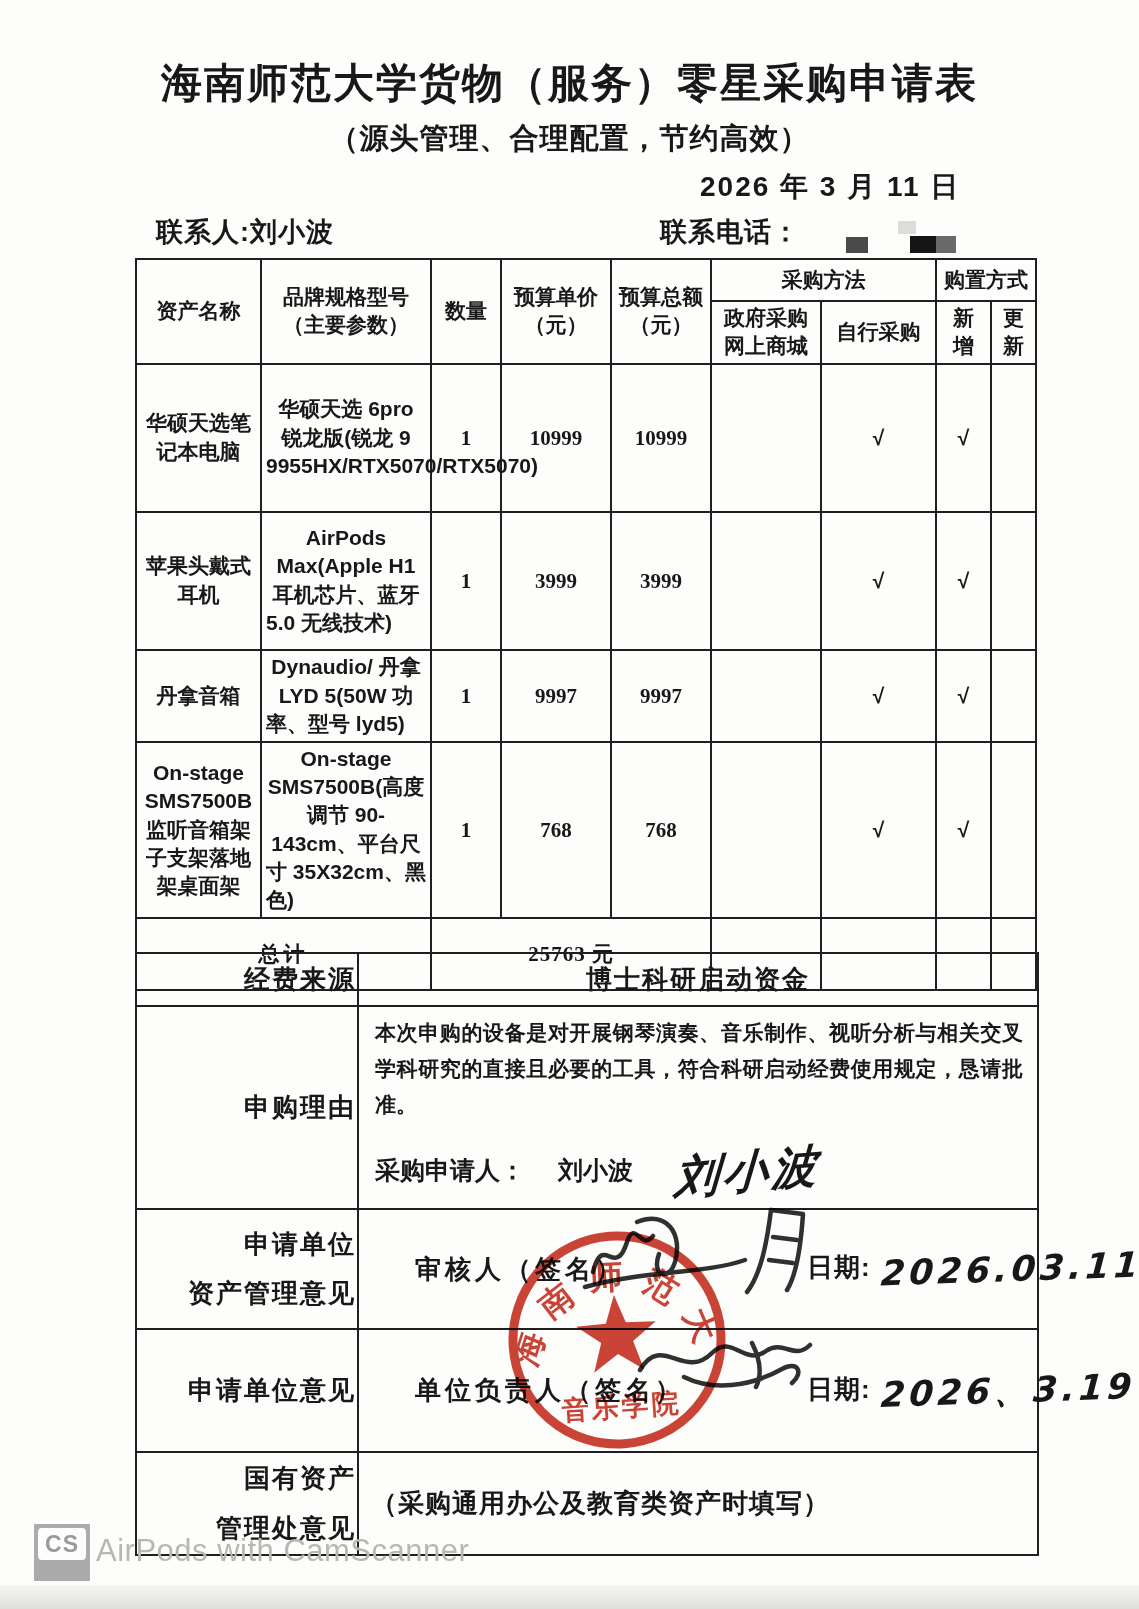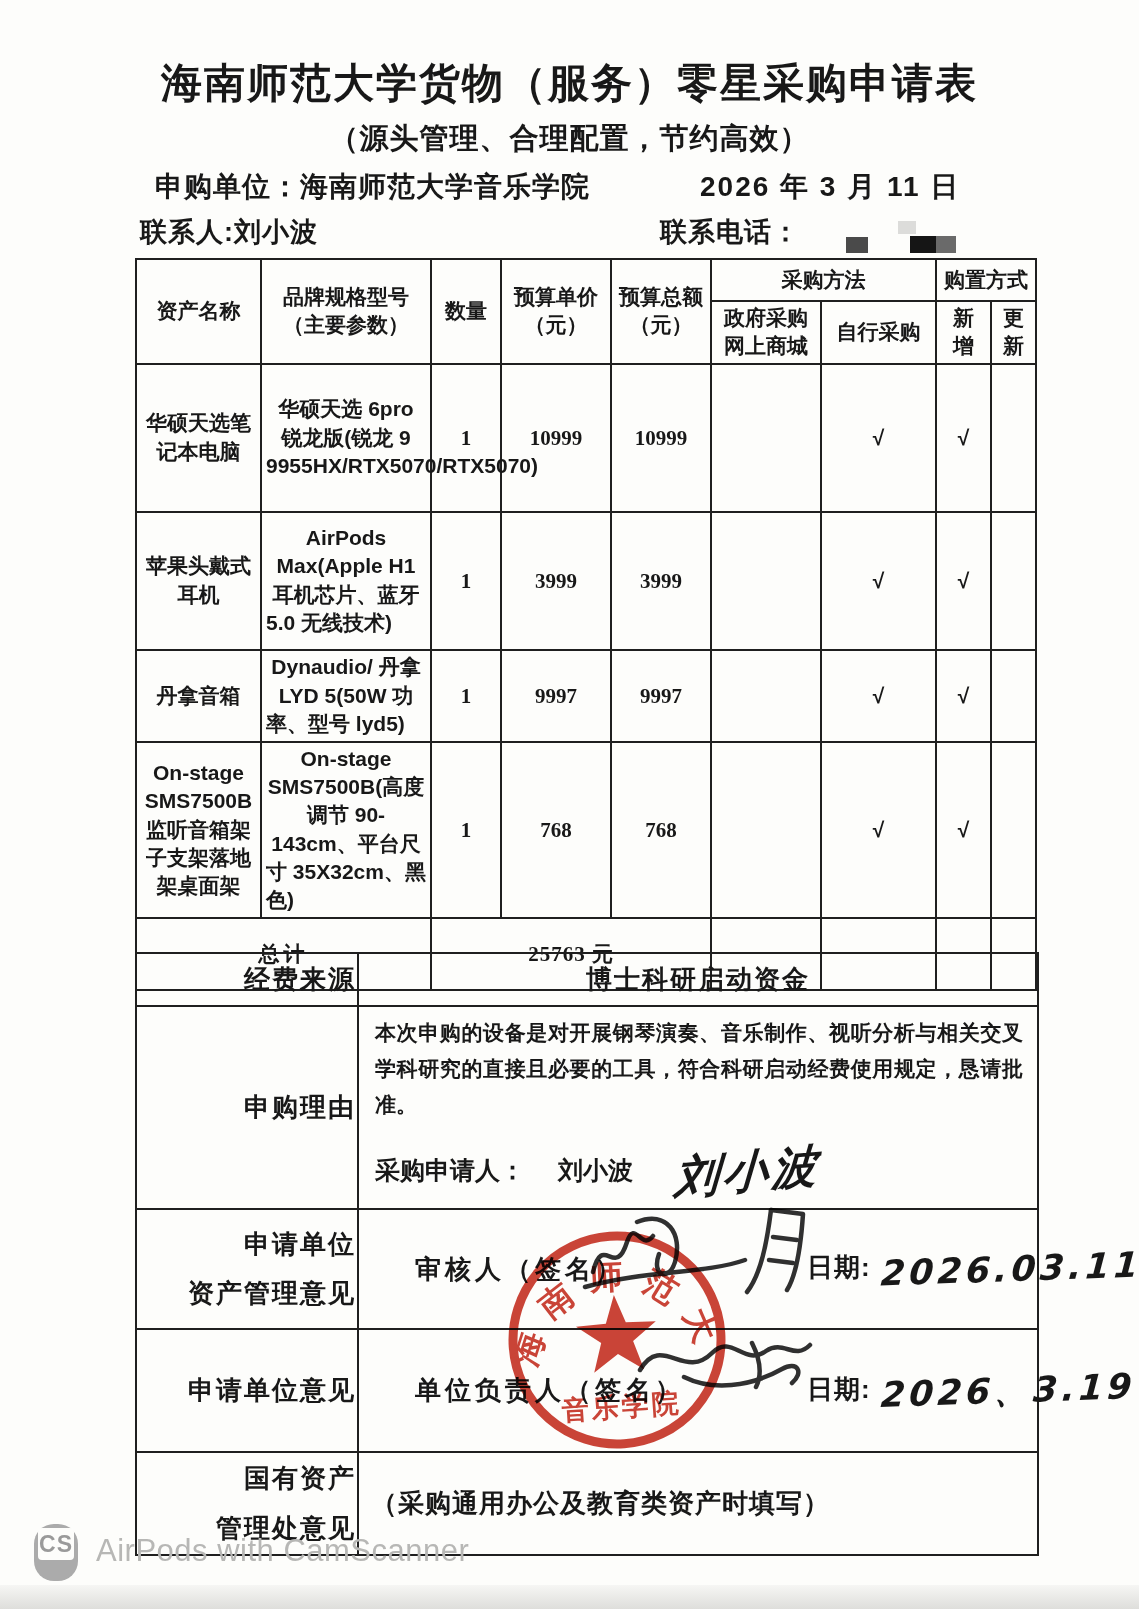--- a/index.html
+++ b/index.html
@@ -6,21 +6,21 @@
   .page { position:relative; width:1139px; height:1609px; background:#fdfdfb; overflow:hidden;
           font-family:"Liberation Sans",sans-serif; color:#181818; }
 
   .title    { position:absolute; left:0; top:56px;  width:100%; text-align:center;
               font-size:41px; font-weight:700; letter-spacing:2px; }
   .subtitle { position:absolute; left:0; top:119px; width:100%; text-align:center;
               font-size:29px; font-weight:700; letter-spacing:1px; }
 
   .unit-line    { position:absolute; left:155px; top:168px; font-size:28px; font-weight:700; letter-spacing:1px; }
   .form-date    { position:absolute; left:700px; top:168px; font-size:28px; font-weight:700; letter-spacing:2px; }
-  .contact-line { position:absolute; left:140px; top:214px; font-size:27px; font-weight:700; letter-spacing:1px; }
+  .contact-line { position:absolute; left:156px; top:214px; font-size:27px; font-weight:700; letter-spacing:1px; }
   .phone-label  { position:absolute; left:660px; top:214px; font-size:27px; font-weight:700; letter-spacing:1px; }
   .redact { position:absolute; }
 
   table { border-collapse:collapse; table-layout:fixed; }
   td { border:2px solid #1f1f1f; overflow:visible; }
 
   .items-table   { position:absolute; left:135px; top:258px; width:902px; }
   .items-table td{ text-align:center; vertical-align:middle; font-size:21px; font-weight:700; padding:2px 4px; line-height:1.35; }
   .hdr2line span { display:block; }
   .name-cell { font-size:21px; padding:2px 6px; line-height:1.45; }
@@ -48,40 +48,37 @@
              transform:rotate(-2deg) skewX(-6deg); white-space:nowrap; margin-left:10px; vertical-align:-5px;
              font-family:"DejaVu Sans",sans-serif; }
   .note-cell { vertical-align:top; text-align:left; font-size:20px; font-weight:700; padding:0 12px; letter-spacing:1px; }
 
   .stamp-svg { position:absolute; left:499px; top:1222px; mix-blend-mode:multiply; opacity:.92; }
   .sig-svg   { position:absolute; mix-blend-mode:multiply; }
   .sig-review{ left:575px; top:1192px; }
   .sig-head  { left:632px; top:1315px; }
 
   .wm-logo  { position:absolute; left:34px; top:1524px; width:44px; height:57px;
-              background:#ababab; border-radius:20px; }
+              background:#ababab; border-radius:1px;padding-left:12px; }
   .wm-band  { position:absolute; left:4px; top:4px; right:4px; height:32px; background:#fdfdfb; border-radius:4px;
               text-align:center; font-size:23px; font-weight:700; color:#9a9a9a; line-height:32px;
               font-family:"Liberation Sans",sans-serif; letter-spacing:1px; }
   .wm-text  { position:absolute; left:96px; top:1533px; font-size:31px; color:#b7b7b5; letter-spacing:0.5px; }
 
   .scan-band { position:absolute; left:0; bottom:0; width:100%; height:24px;
                background:linear-gradient(#f6f6f4,#dededb); }
 </style>
 </head>
 <body>
 
 <div class="page">
 
   <div class="title">海南师范大学货物（服务）零星采购申请表</div>
   <div class="subtitle">（源头管理、合理配置，节约高效）</div>
 
-  <div class="unit-line">
-    <span>申购单位：</span><span>海南师范大学音乐学院</span>
-  </div>
   <div class="form-date">2026 年 3 月 11 日</div>
 
   <div class="contact-line">
     <span>联系人:</span><span>刘小波</span>
   </div>
   <div class="phone-label">联系电话：</div>
   <div class="redact" style="left:846px;top:237px;width:22px;height:16px;background:#4a4a4a;"></div>
   <div class="redact" style="left:898px;top:221px;width:18px;height:13px;background:#dcdcda;"></div>
   <div class="redact" style="left:910px;top:236px;width:26px;height:17px;background:#151515;"></div>
   <div class="redact" style="left:936px;top:236px;width:20px;height:17px;background:#6a6a6a;"></div>

